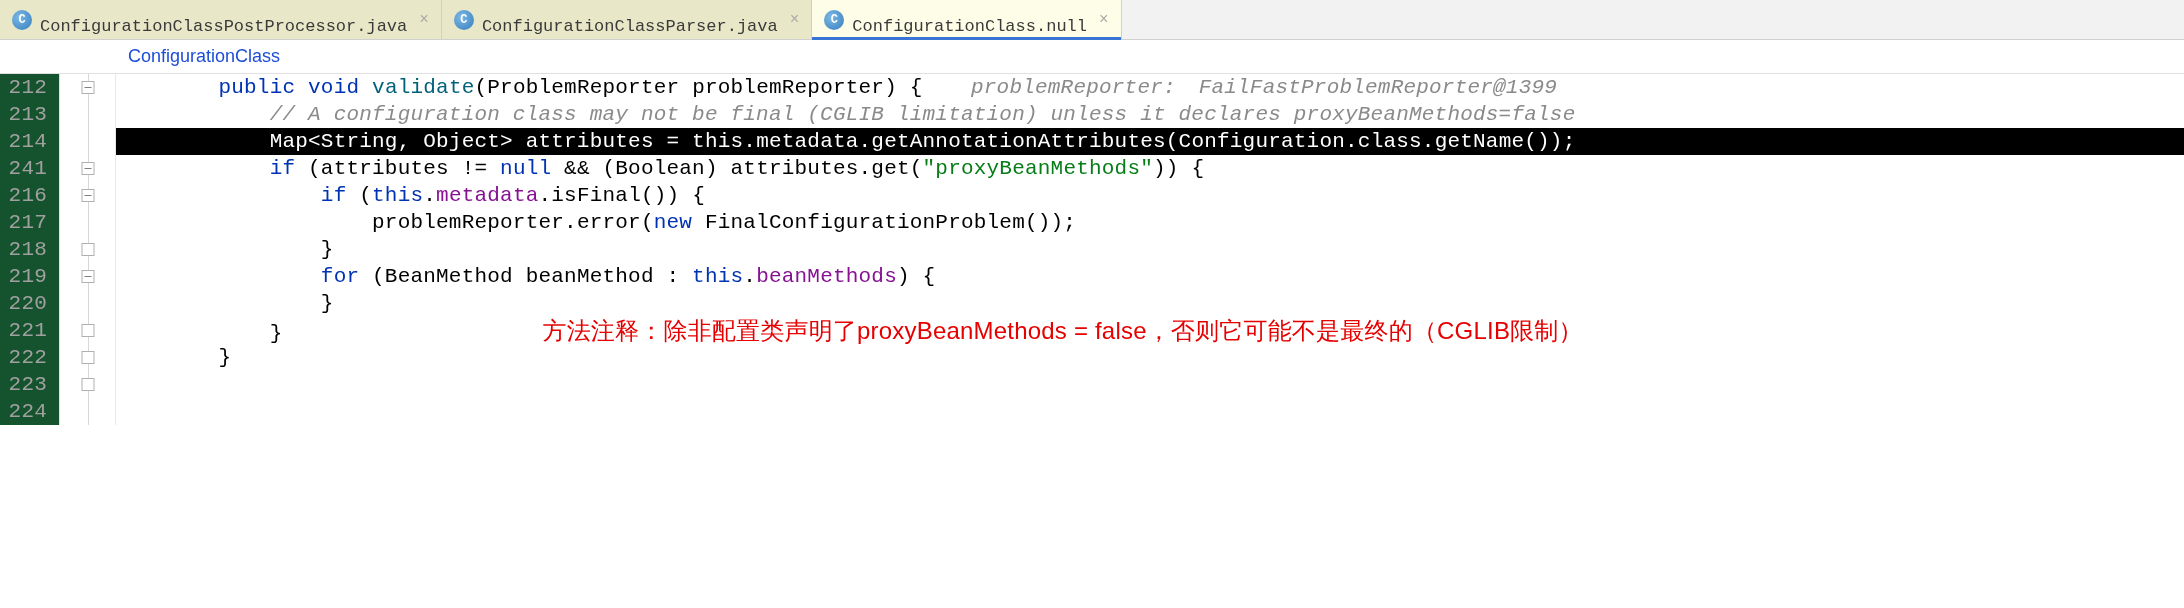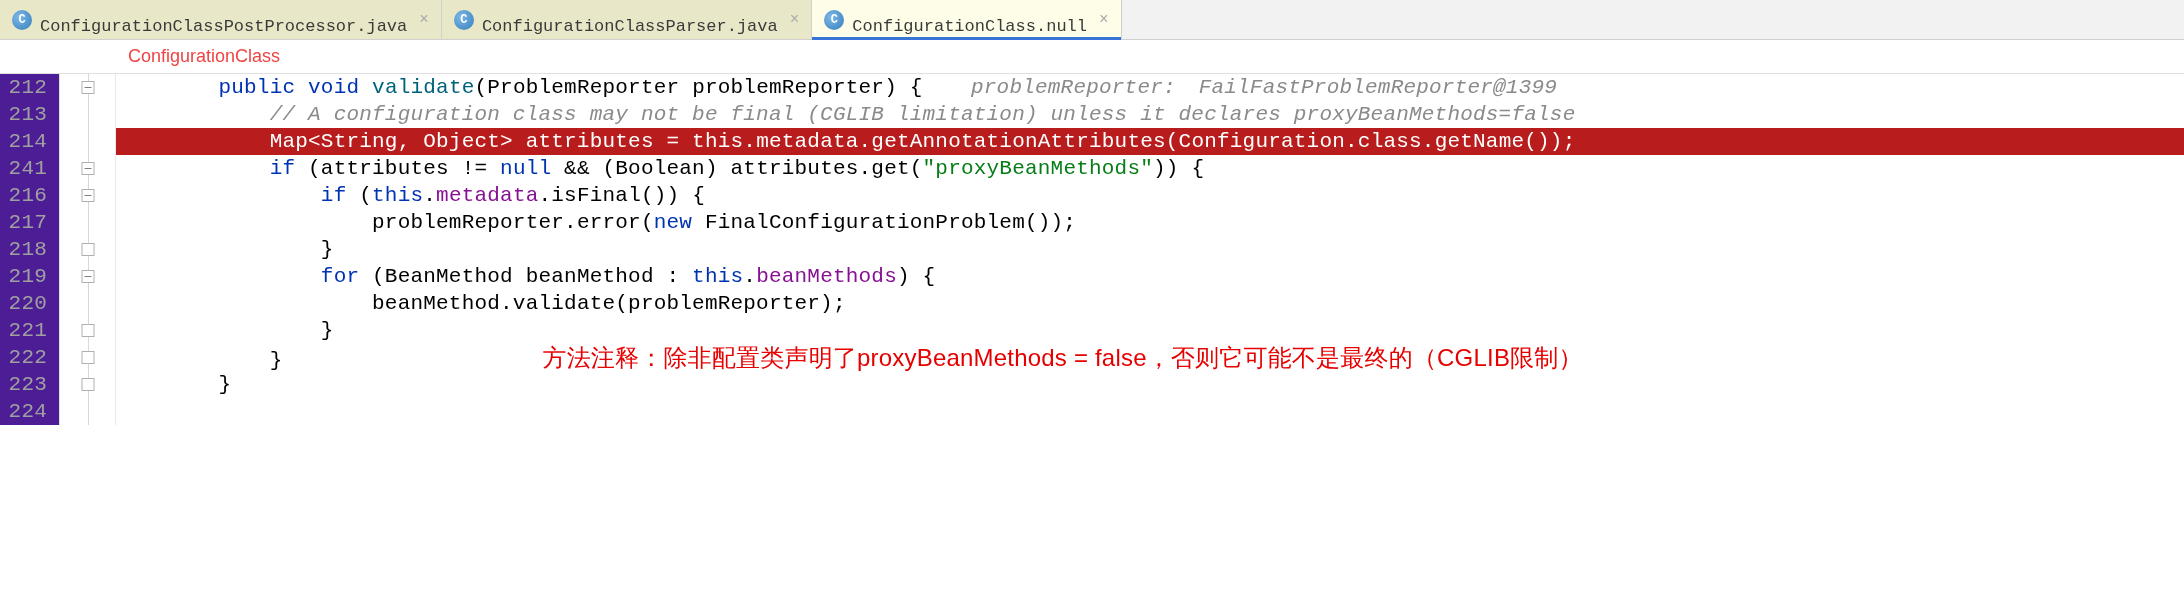--- a/index.html
+++ b/index.html
@@ -56,31 +56,31 @@
       font-size: 17px;
       margin-top: 13px;
     }
     .tab-close {
       color: #aaa;
       font-size: 16px;
       margin-left: 4px;
     }
     .breadcrumb {
       padding: 6px 0 6px 128px;
-      color: #ef4444;
+      color: #1d4ed8;
       font-size: 18px;
       border-bottom: 1px solid #e0e0e0;
       font-family: "Helvetica Neue", Arial, sans-serif;
     }
     .editor {
       display: flex;
     }
     .gutter {
       width: 60px;
-      background: #4c1d95;
+      background: #14532d;
       text-align: right;
       padding-right: 12px;
       color: #a0a0a0;
       border-right: 1px solid #e0e0e0;
       flex-shrink: 0;
     }
     .fold-gutter {
       width: 56px;
       background: #ffffff;
       border-right: 1px solid #e8e8e8;
@@ -116,21 +116,21 @@
     .fold-marker.square::before { display:none; }
     .code { flex: 1; }
     .line {
       height: 27px;
       line-height: 27px;
       white-space: pre;
       letter-spacing: 0.2px;
     }
     .gutter .line { height: 27px; line-height: 27px; }
     .highlight-line {
-      background: #b91c1c;
+      background: #000000;
       color: #ffffff;
     }
     .highlight-line .kw,
     .highlight-line .type,
     .highlight-line .method,
     .highlight-line .field,
     .highlight-line .plain { color: #ffffff !important; }
     .kw { color: #0033b3; font-weight: 500; }
     .method { color: #000000; }
     .field { color: #871094; }
@@ -197,19 +197,18 @@
   </div>
   <div class="code">
     <div class="line"><span class="plain">        </span><span class="kw">public</span><span class="plain"> </span><span class="kw">void</span><span class="plain"> </span><span class="method" style="color:#00627a">validate</span><span class="plain">(ProblemReporter problemReporter) {</span><span class="plain">   </span><span class="hint">problemReporter: </span><span class="hint">FailFastProblemReporter@1399</span></div>
     <div class="line"><span class="plain">            </span><span class="comment">// A configuration class may not be final (CGLIB limitation) unless it declares proxyBeanMethods=false</span></div>
     <div class="line highlight-line"><span class="plain">            </span><span class="plain">Map&lt;String, Object&gt; attributes = </span><span class="kw">this</span><span class="plain">.</span><span class="field">metadata</span><span class="plain">.getAnnotationAttributes(Configuration.</span><span class="kw">class</span><span class="plain">.getName());</span></div>
     <div class="line"><span class="plain">            </span><span class="kw">if</span><span class="plain"> (attributes != </span><span class="kw">null</span><span class="plain"> &amp;&amp; (Boolean) attributes.get(</span><span class="str">"proxyBeanMethods"</span><span class="plain">)) {</span></div>
     <div class="line"><span class="plain">                </span><span class="kw">if</span><span class="plain"> (</span><span class="kw">this</span><span class="plain">.</span><span class="field">metadata</span><span class="plain">.isFinal()) {</span></div>
     <div class="line"><span class="plain">                    </span><span class="plain">problemReporter.error(</span><span class="kw">new</span><span class="plain"> FinalConfigurationProblem());</span></div>
     <div class="line"><span class="plain">                </span><span class="plain">}</span></div>
     <div class="line"><span class="plain">                </span><span class="kw">for</span><span class="plain"> (BeanMethod beanMethod : </span><span class="kw">this</span><span class="plain">.</span><span class="field">beanMethods</span><span class="plain">) {</span></div>
-    <div class="line"><span class="plain">                    </span><span class="plain">beanMethod.validate(problemReporter);</span></div>
     <div class="line"><span class="plain">                </span><span class="plain">}</span></div>
     <div class="line"><span class="plain">            </span><span class="plain">}</span><span style="display:inline-block;width:260px"></span><span class="annotation">方法注释：除非配置类声明了proxyBeanMethods = false，否则它可能不是最终的（CGLIB限制）</span></div>
     <div class="line"><span class="plain">        </span><span class="plain">}</span></div>
     <div class="line"></div>
   </div>
 </div>
 
 </body></html>

